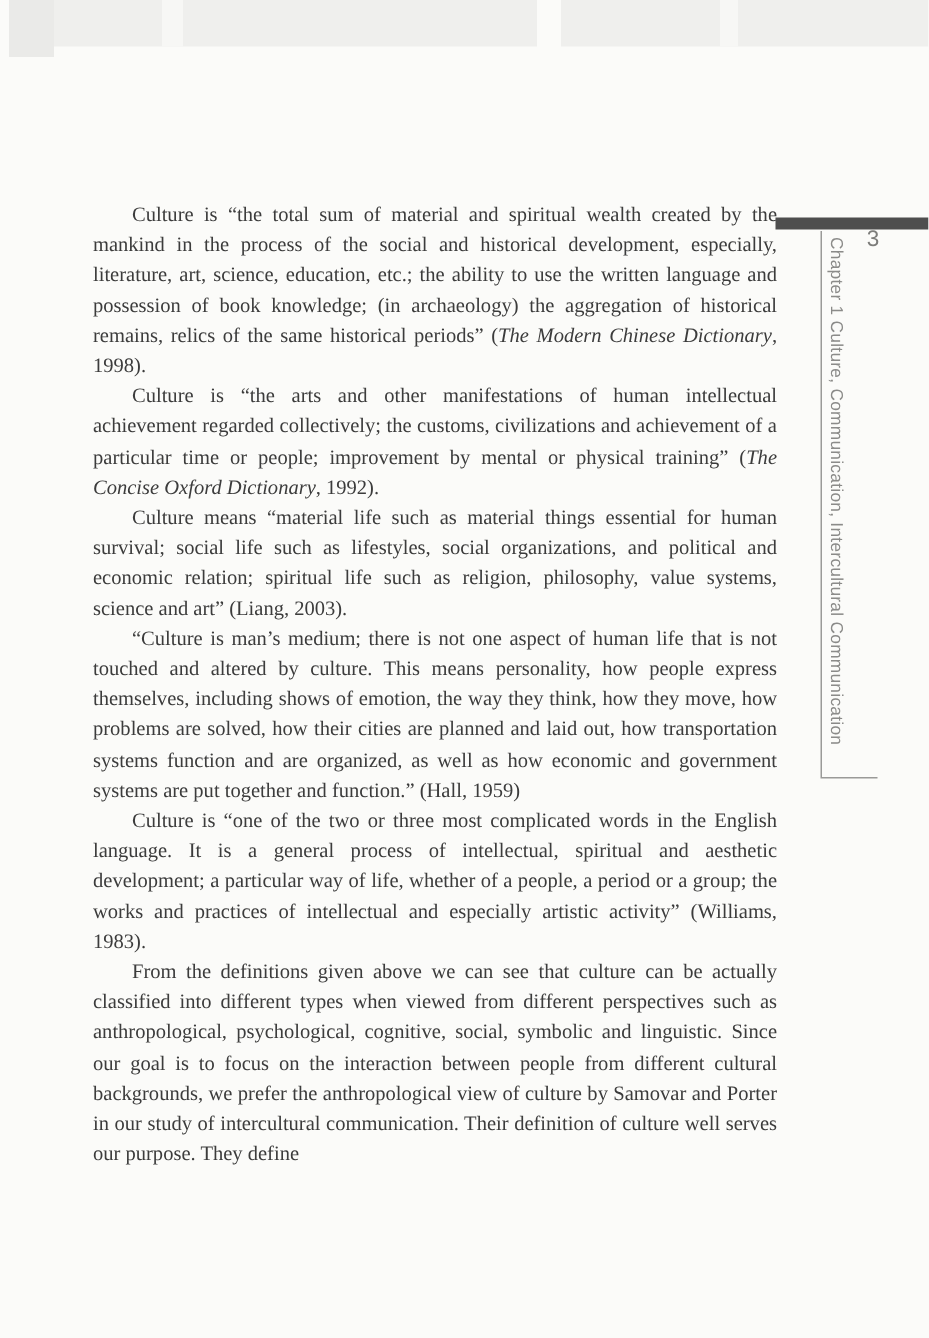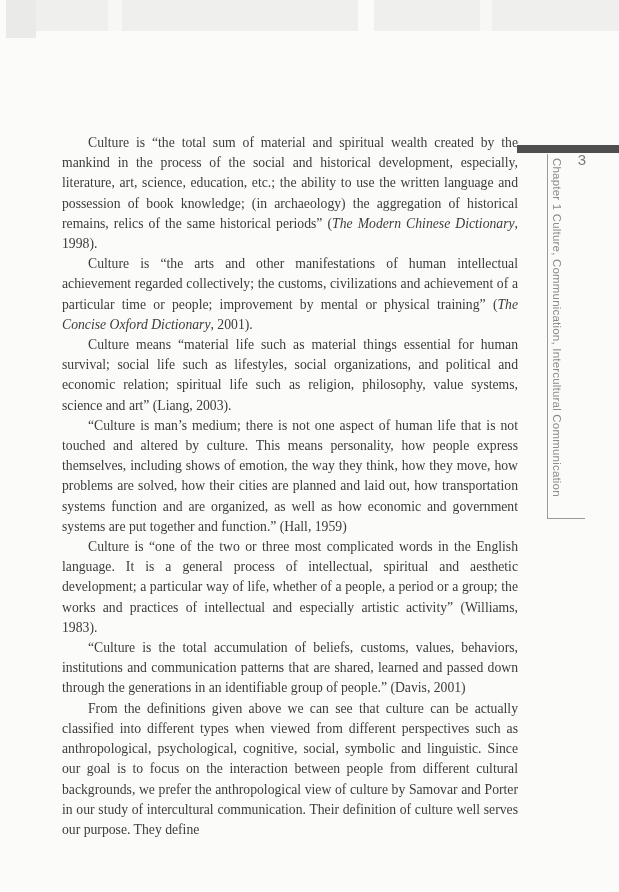--- a/index.html
+++ b/index.html
@@ -104,25 +104,24 @@
 <div class="page">
 
   <div class="scan-band band-a"></div>
   <div class="scan-band band-b"></div>
   <div class="scan-band band-c"></div>
   <div class="scan-band band-seam1"></div>
   <div class="scan-band band-seam2"></div>
 
   <div class="body-text" style="color: rgb(60, 60, 60);">
       <p class="para"><span>Culture is “the total sum of material and spiritual wealth created by the mankind in the process of the social and historical development, especially, literature, art, science, education, etc.; the ability to use the written language and possession of book knowledge; (in archaeology) the aggregation of historical remains, relics of the same historical periods” (</span><i>The Modern Chinese Dictionary</i><span>, 1998).</span></p>
-      <p class="para"><span>Culture is “the arts and other manifestations of human intellectual achievement regarded collectively; the customs, civilizations and achievement of a particular time or people; improvement by mental or physical training” (</span><i>The Concise Oxford Dictionary</i><span>, 2001).</span></p>
+      <p class="para"><span>Culture is “the arts and other manifestations of human intellectual achievement regarded collectively; the customs, civilizations and achievement of a particular time or people; improvement by mental or physical training” (</span><i>The Concise Oxford Dictionary</i><span>, 1992).</span></p>
       <p class="para"><span>Culture means “material life such as material things essential for human survival; social life such as lifestyles, social organizations, and political and economic relation; spiritual life such as religion, philosophy, value systems, science and art” (Liang, 2003).</span></p>
       <p class="para"><span>“Culture is man’s medium; there is not one aspect of human life that is not touched and altered by culture. This means personality, how people express themselves, including shows of emotion, the way they think, how they move, how problems are solved, how their cities are planned and laid out, how transportation systems function and are organized, as well as how economic and government systems are put together and function.” (Hall, 1959)</span></p>
       <p class="para"><span>Culture is “one of the two or three most complicated words in the English language. It is a general process of intellectual, spiritual and aesthetic development; a particular way of life, whether of a people, a period or a group; the works and practices of intellectual and especially artistic activity” (Williams, 1983).</span></p>
-      <p class="para"><span>“Culture is the total accumulation of beliefs, customs, values, behaviors, institutions and communication patterns that are shared, learned and passed down through the generations in an identifiable group of people.” (Davis, 2001)</span></p>
       <p class="para"><span>From the definitions given above we can see that culture can be actually classified into different types when viewed from different perspectives such as anthropological, psychological, cognitive, social, symbolic and linguistic. Since our goal is to focus on the interaction between people from different cultural backgrounds, we prefer the anthropological view of culture by Samovar and Porter in our study of intercultural communication. Their definition of culture well serves our purpose. They define</span></p>
     </div>
 
   <div class="chapter-bar" style="background: rgb(78, 78, 78);"></div>
   <div class="rule-v" style="background: rgb(154, 154, 152);"></div>
   <div class="rule-h" style="background: rgb(154, 154, 152);"></div>
   <div class="page-number">3</div>
   <div class="chapter-title" style="color: rgb(139, 139, 137);">Chapter 1 Culture, Communication, Intercultural Communication</div>
 
 </div>

